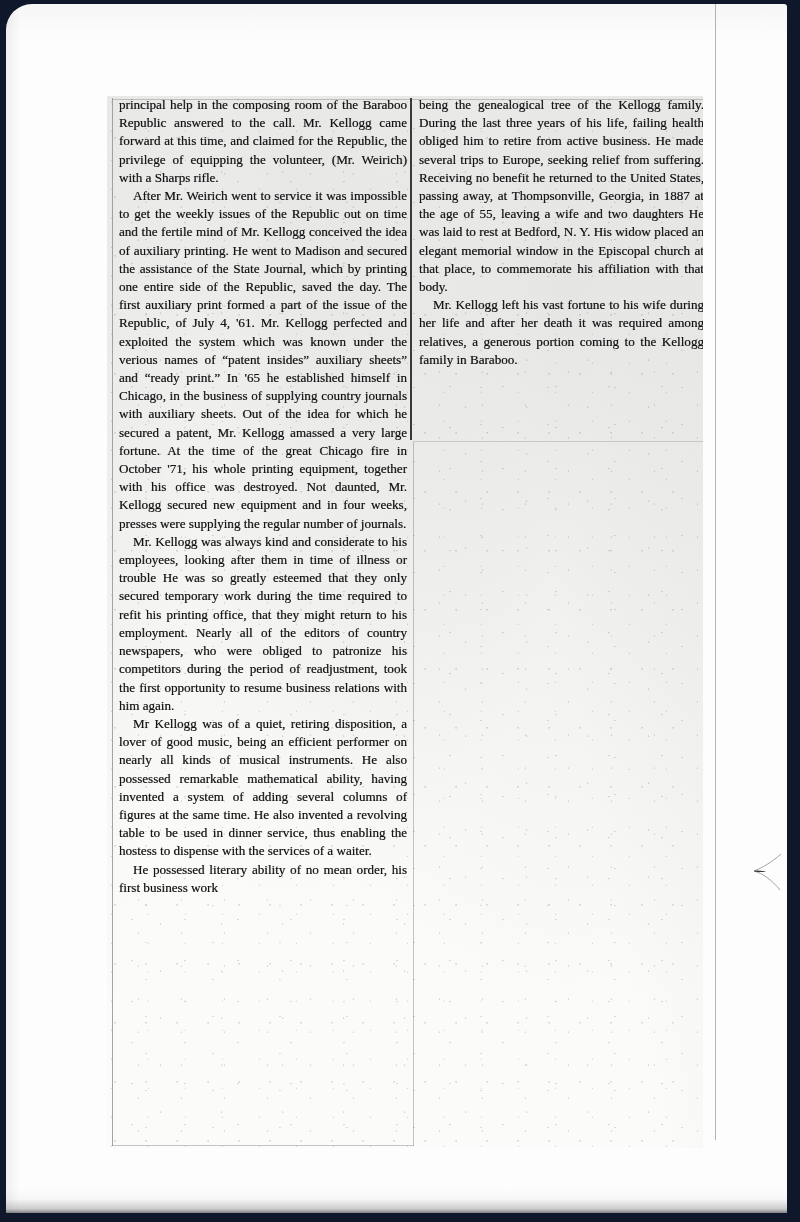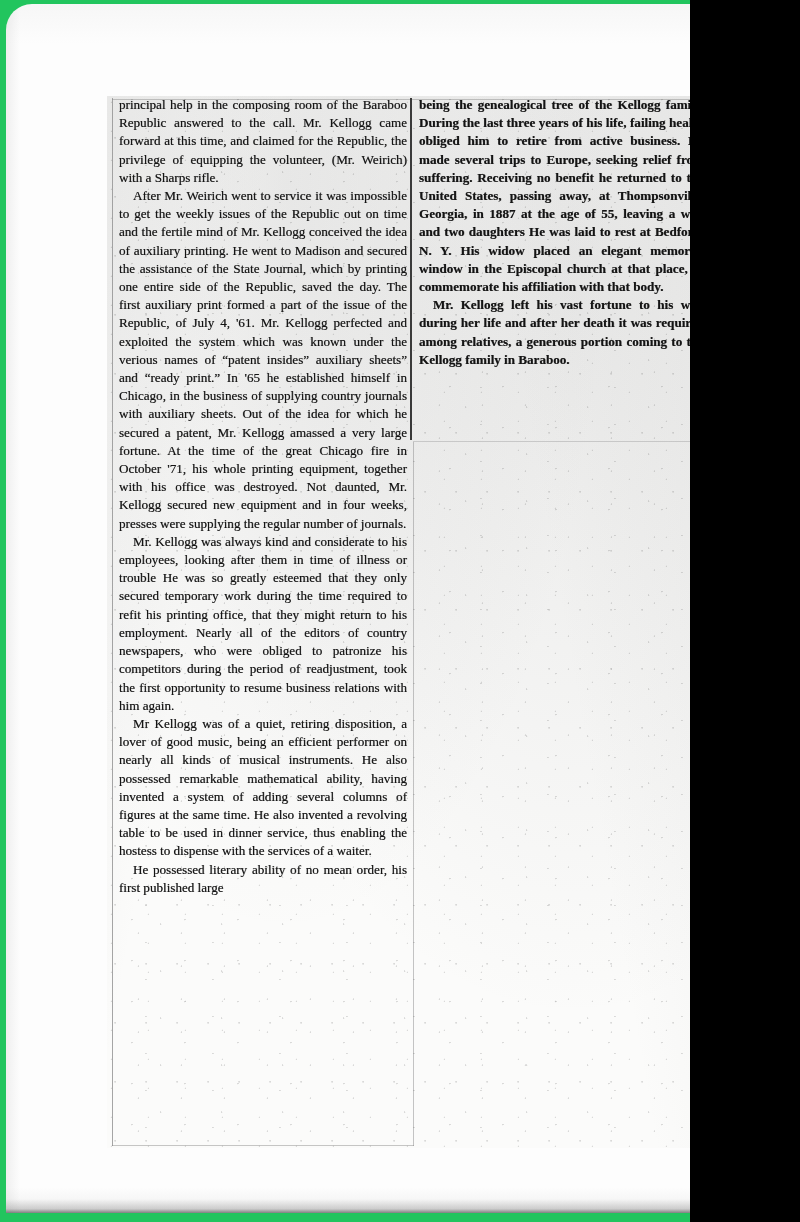--- a/index.html
+++ b/index.html
@@ -11,23 +11,23 @@
   body {
     width: 800px;
     height: 1222px;
     overflow: hidden;
     font-family: "Liberation Serif", "DejaVu Serif", serif;
   }
 
   
   #scan-page {
     position: relative;
-    width: 690px;
+    width: 800px;
     height: 1222px;
-    background: #22c55e;
+    background: #0f172a;
     overflow: hidden;
   }
 
   
   #paper-sheet {
     position: absolute;
     left: 6px;
     top: 4px;
     width: 781px;
     height: 1209px;
@@ -146,21 +146,21 @@
   .column p {
     margin: 0;
     text-indent: 14px;
   }
   .column p.no-indent { text-indent: 0; }
 
   
   #column-one, #column-two {
     text-shadow: 0.35px 0 0 rgba(20,20,20,0.40), -0.3px 0.3px 0 rgba(30,30,30,0.22);
   }
-  #column-two { font-weight: 700; }
+  #column-two { font-weight: 400; }
 
   
   #speckles {
     position: absolute;
     inset: 0;
     z-index: 5;
     pointer-events: none;
     opacity: 0.35;
     background-image:
       radial-gradient(circle at 12% 22%, rgba(60,60,60,0.5) 0.6px, rgba(0,0,0,0) 1px),
@@ -197,21 +197,21 @@
       <div class="clip-edge" id="clip-edge-bottom"></div>
       <div class="clip-edge" id="clip-edge-col2b"></div>
 
       <div id="column-rule"></div>
 
       <div class="column" id="column-one">
         <p class="no-indent">principal help in the composing room of the Baraboo Republic answered to the call. Mr. Kellogg came forward at this time, and claimed for the Republic, the privilege of equipping the volunteer, (Mr. Weirich) with a Sharps rifle.</p>
         <p>After Mr. Weirich went to service it was impossible to get the weekly issues of the Republic out on time and the fertile mind of Mr. Kellogg conceived the idea of auxiliary printing. He went to Madison and secured the assistance of the State Journal, which by printing one entire side of the Republic, saved the day. The first auxiliary print formed a part of the issue of the Republic, of July 4, '61. Mr. Kellogg perfected and exploited the system which was known under the verious names of “patent insides” auxiliary sheets” and “ready print.” In '65 he established himself in Chicago, in the business of supplying country journals with auxiliary sheets. Out of the idea for which he secured a patent, Mr. Kellogg amassed a very large fortune. At the time of the great Chicago fire in October '71, his whole printing equipment, together with his office was destroyed. Not daunted, Mr. Kellogg secured new equipment and in four weeks, presses were supplying the regular number of journals.</p>
         <p>Mr. Kellogg was always kind and considerate to his employees, looking after them in time of illness or trouble He was so greatly esteemed that they only secured temporary work during the time required to refit his printing office, that they might return to his employment. Nearly all of the editors of country newspapers, who were obliged to patronize his competitors during the period of readjustment, took the first opportunity to resume business relations with him again.</p>
         <p>Mr Kellogg was of a quiet, retiring disposition, a lover of good music, being an efficient performer on nearly all kinds of musical instruments. He also possessed remarkable mathematical ability, having invented a system of adding several columns of figures at the same time. He also invented a revolving table to be used in dinner service, thus enabling the hostess to dispense with the services of a waiter.</p>
-        <p>He possessed literary ability of no mean order, his first published large</p>
+        <p>He possessed literary ability of no mean order, his first business work</p>
       </div>
 
       <div class="column" id="column-two">
         <p class="no-indent">being the genealogical tree of the Kellogg family. During the last three years of his life, failing health obliged him to retire from active business. He made several trips to Europe, seeking relief from suffering. Receiving no benefit he returned to the United States, passing away, at Thompsonville, Georgia, in 1887 at the age of 55, leaving a wife and two daughters He was laid to rest at Bedford, N. Y. His widow placed an elegant memorial window in the Episcopal church at that place, to commemorate his affiliation with that body.</p>
         <p>Mr. Kellogg left his vast fortune to his wife during her life and after her death it was required among relatives, a generous portion coming to the Kellogg family in Baraboo.</p>
       </div>
 
       <div id="speckles"></div>
     </div>
 

